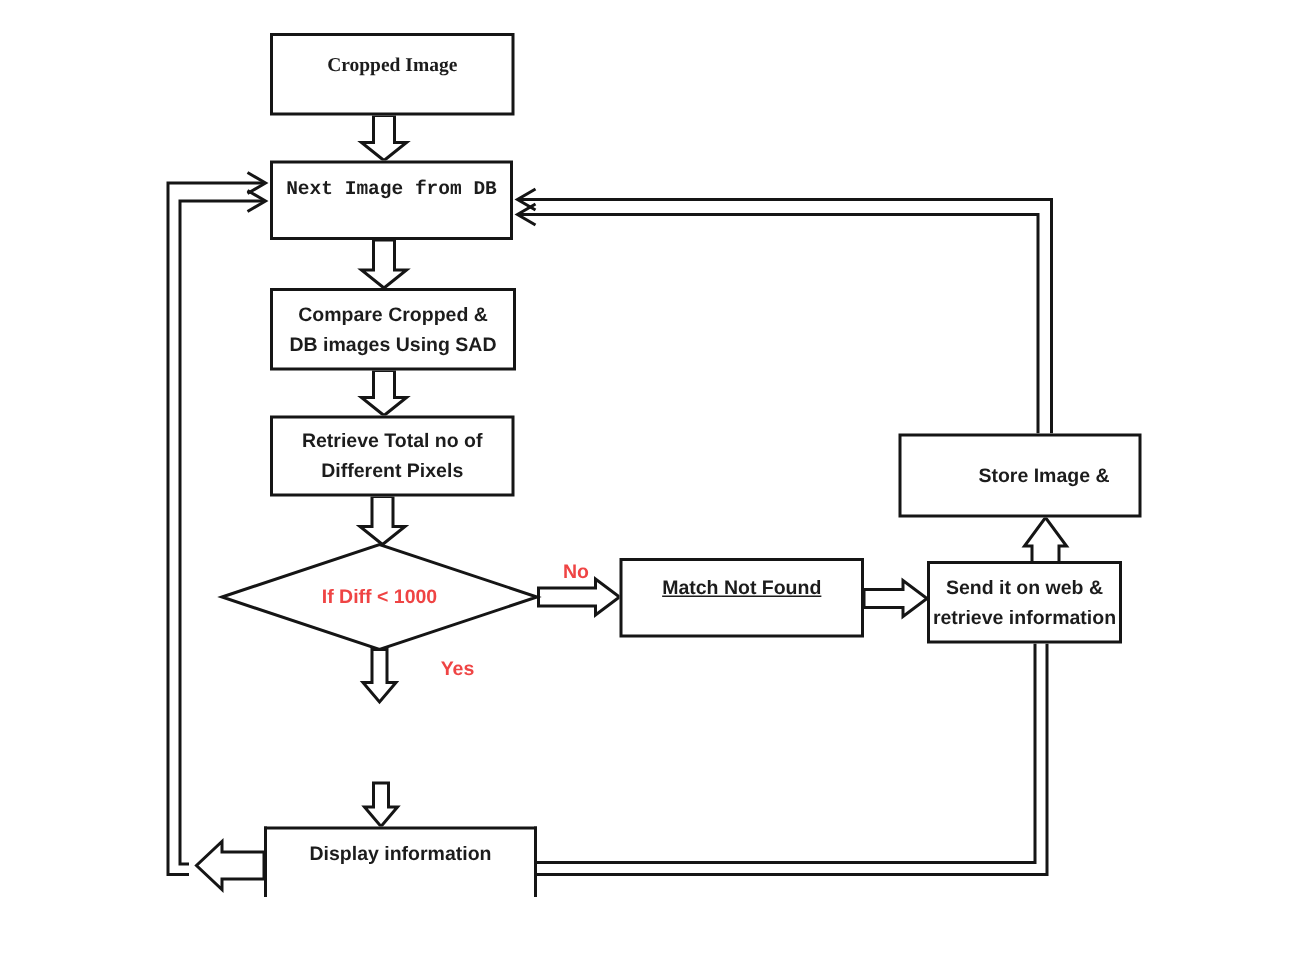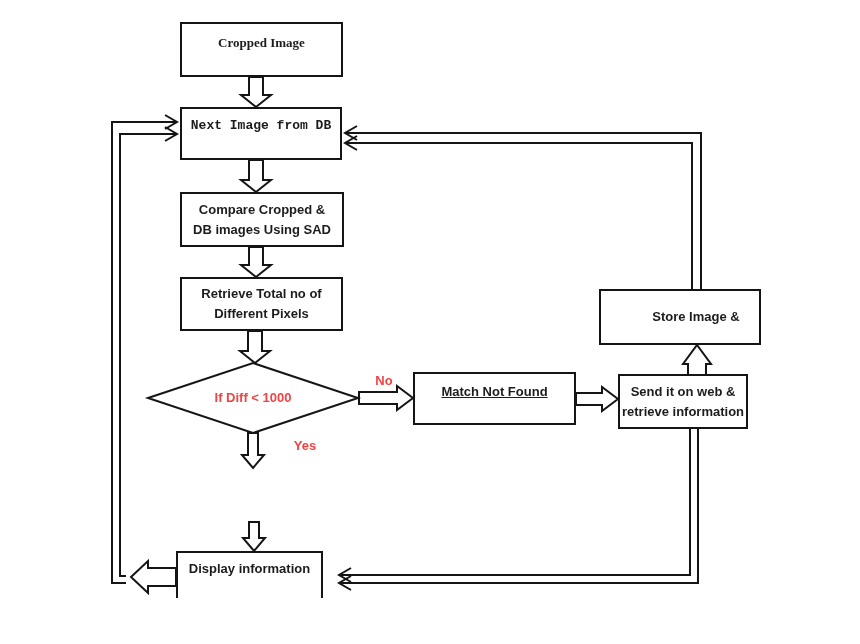--- a/index.html
+++ b/index.html
@@ -130,20 +130,20 @@
   <div class="box two-line" style="left:618px; top:374px; width:130px; height:55px;">
     <span>Send it on web &amp;</span>
     <span>retrieve information</span>
   </div>
 
   <div class="box two-line" style="left:599px; top:289px; width:162px; height:56px;padding-left:32px;">
     <span>Store Image &amp;</span>
   </div>
 
 
-  <div class="box no-bottom" style="left:176px; top:551px; width:147px; height:47px; padding-top:8px;">
+  <div class="box no-bottom" style="left:176px; top:551px; width:182px; height:47px; padding-top:8px;">
     <span>Display information</span>
   </div>
 
   <div class="free-label" style="left:368px; top:373px; width:32px;">No</div>
   <div class="free-label" style="left:262px; top:438px; width:34px;margin-left:26px;">Yes</div>
 
 </div>
 
 </body></html>

